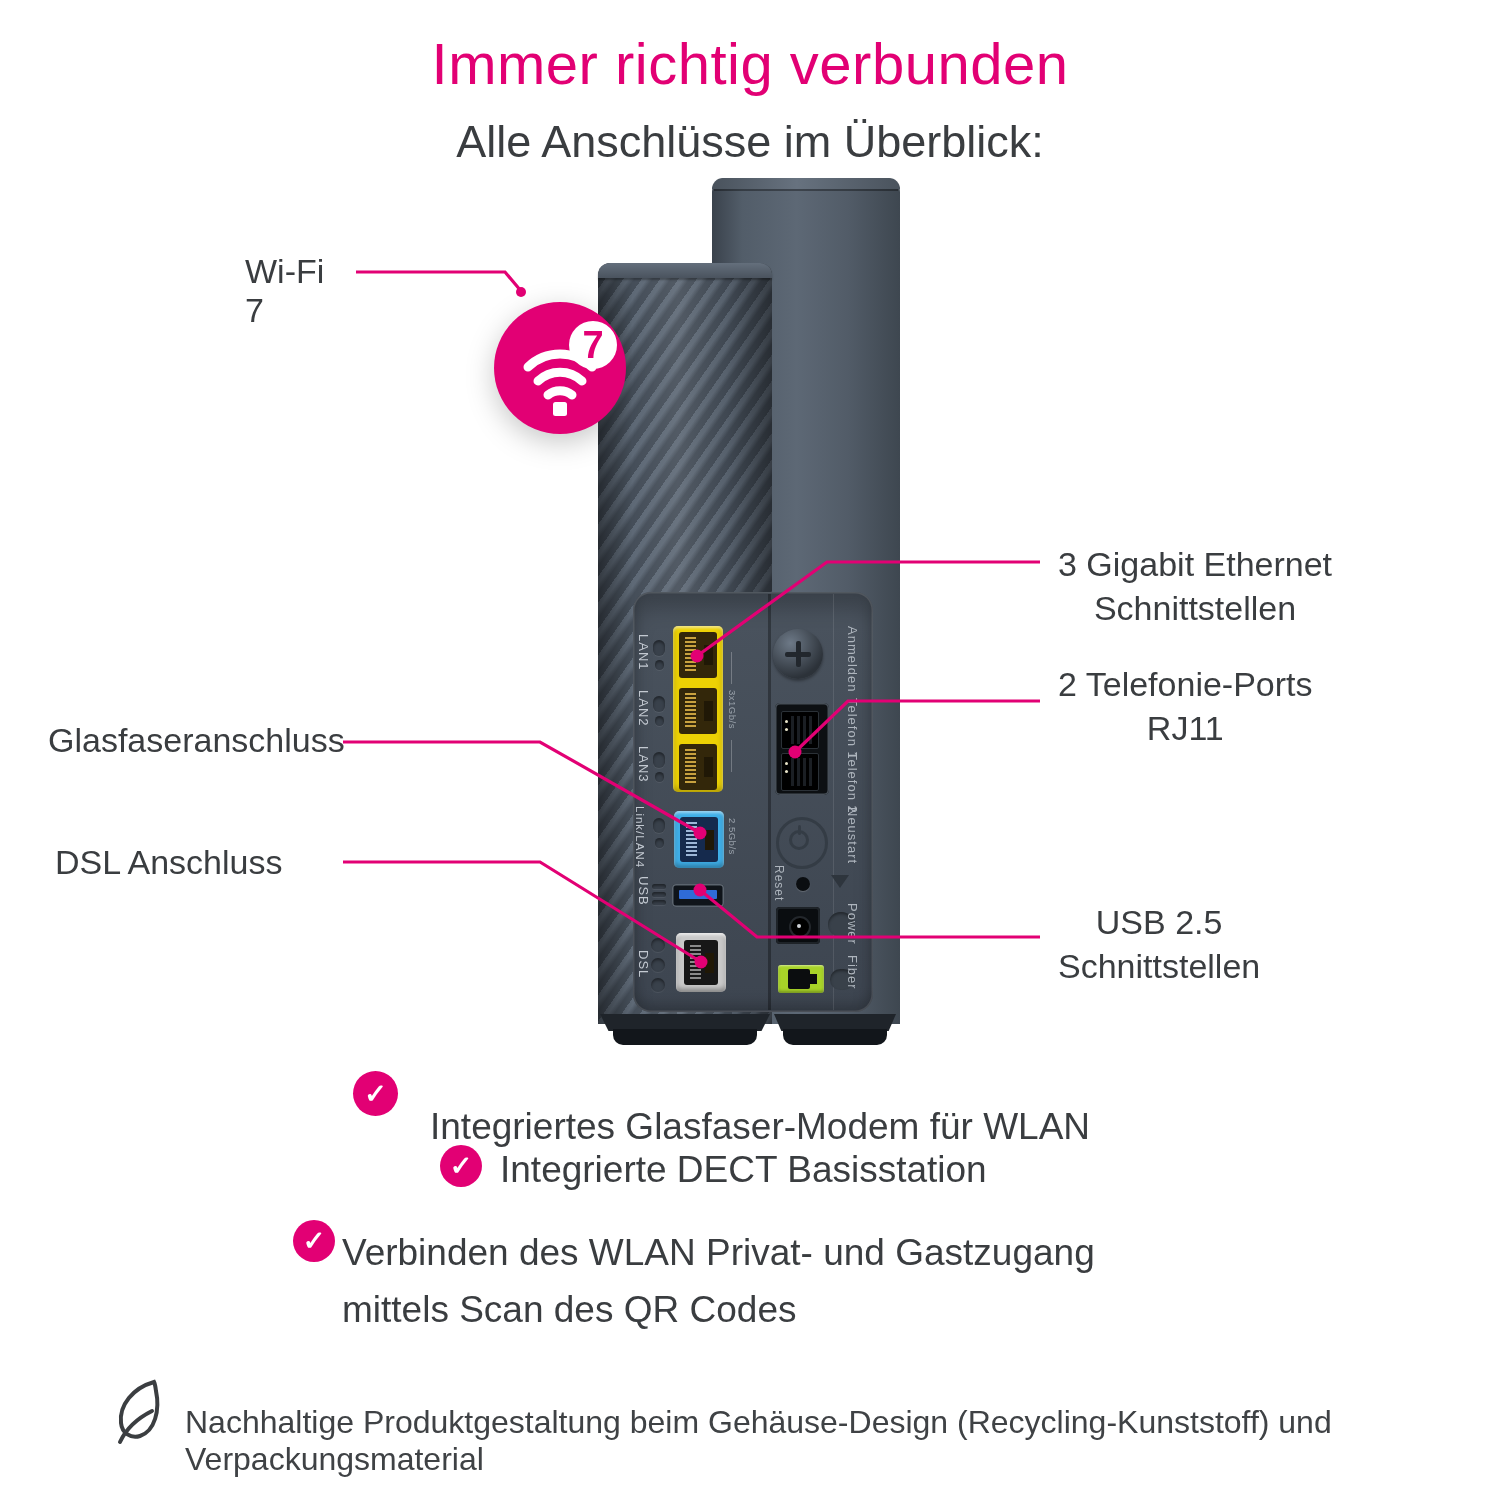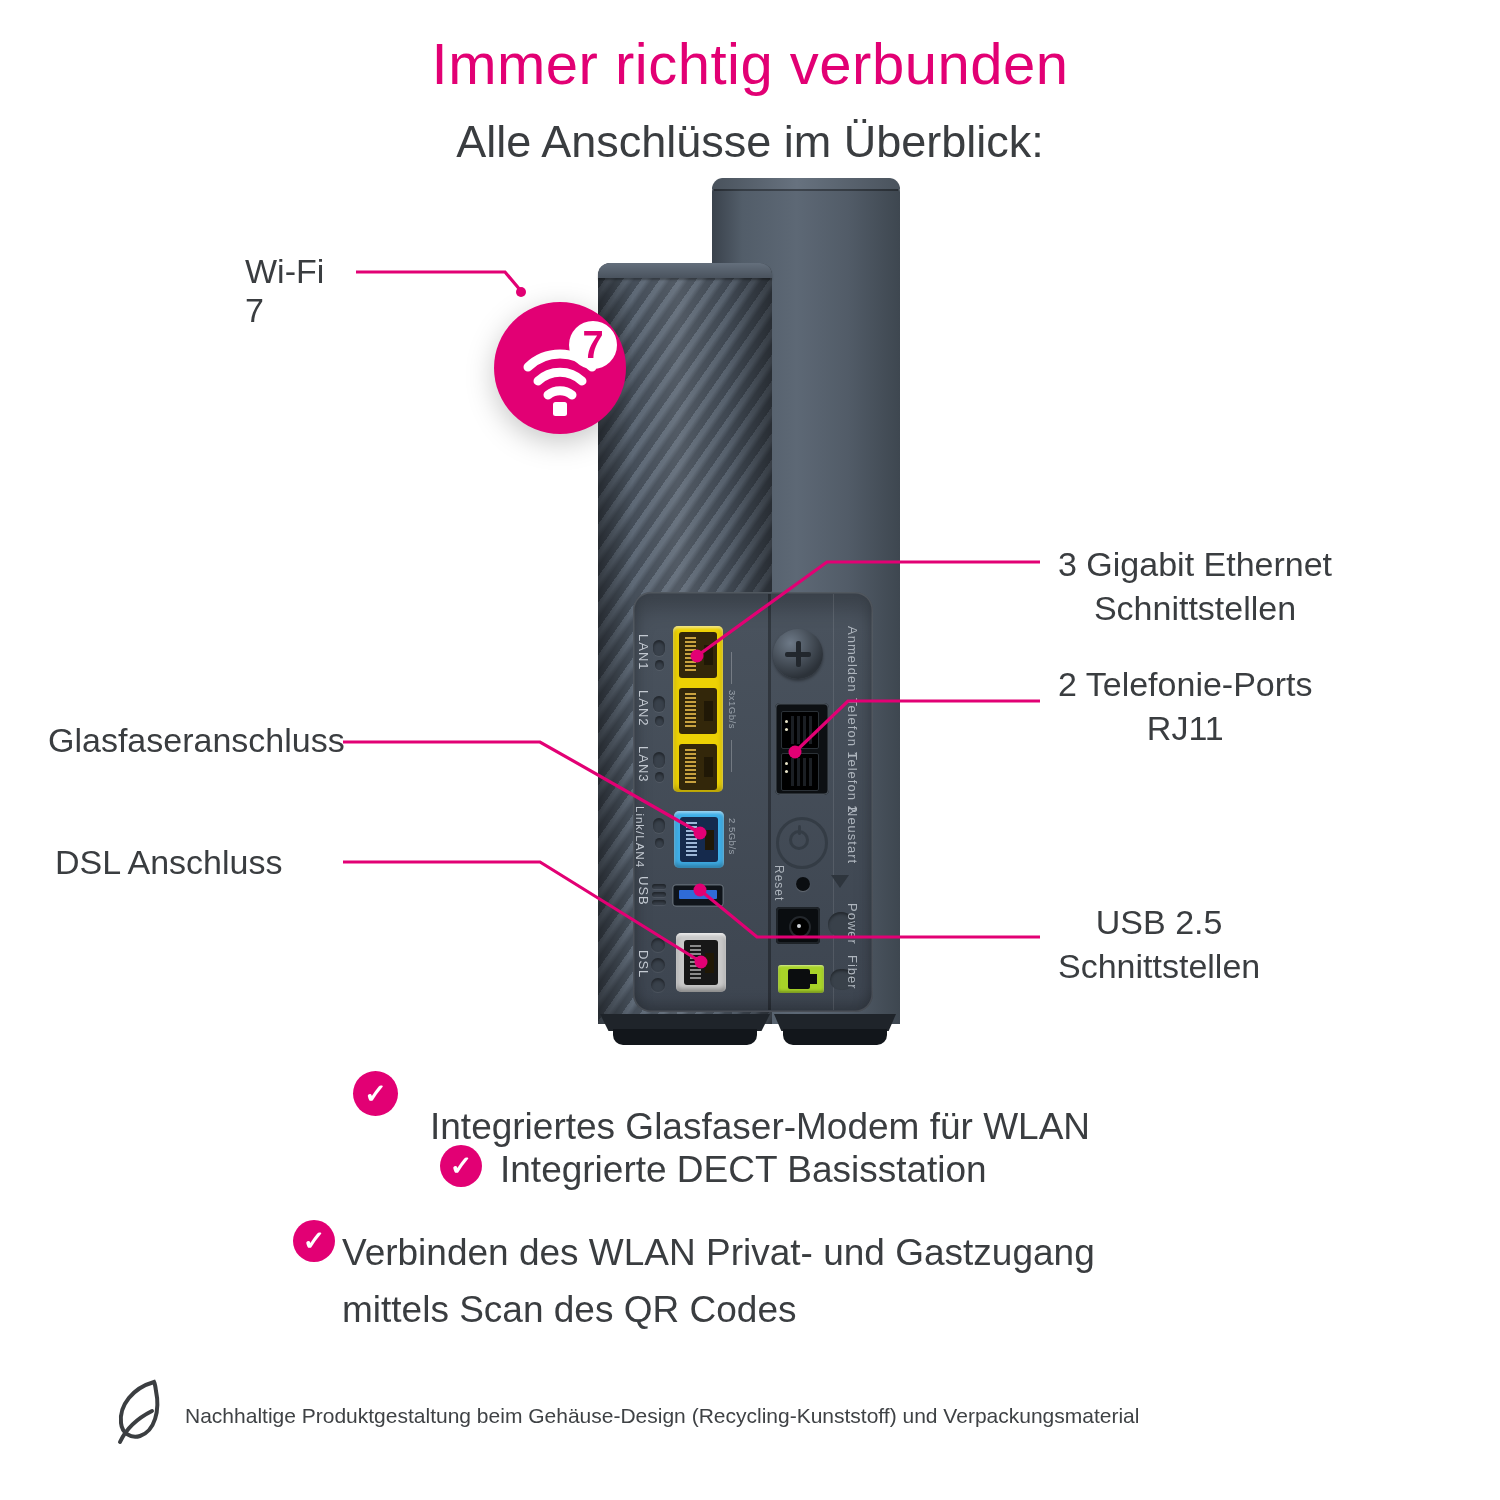--- a/index.html
+++ b/index.html
@@ -99,21 +99,21 @@
   .co{font-size:34px;color:#3a3d40;}
   .co-center{text-align:left;}
   .co-right{line-height:44px;text-align:center;}
 
   
   .check{border-radius:50%;background:#E20074;display:flex;align-items:center;justify-content:center;
          color:#fff;font-size:27px;font-weight:bold;}
   .feature-text{font-size:37px;color:#3a3d40;white-space:nowrap;}
 
   
-  .footer-text{left:185px;top:1404px;font-size:21px;color:#3f4245;}
+  .footer-text{left:185px;top:1404px;font-size:32px;color:#3f4245;}
 
   svg{display:block;}
 </style>
 </head>
 <body>
 
 <div id="page">
 
   <div class="abs title">Immer richtig verbunden</div>
   <div class="abs subtitle">Alle Anschlüsse im Überblick:</div>

